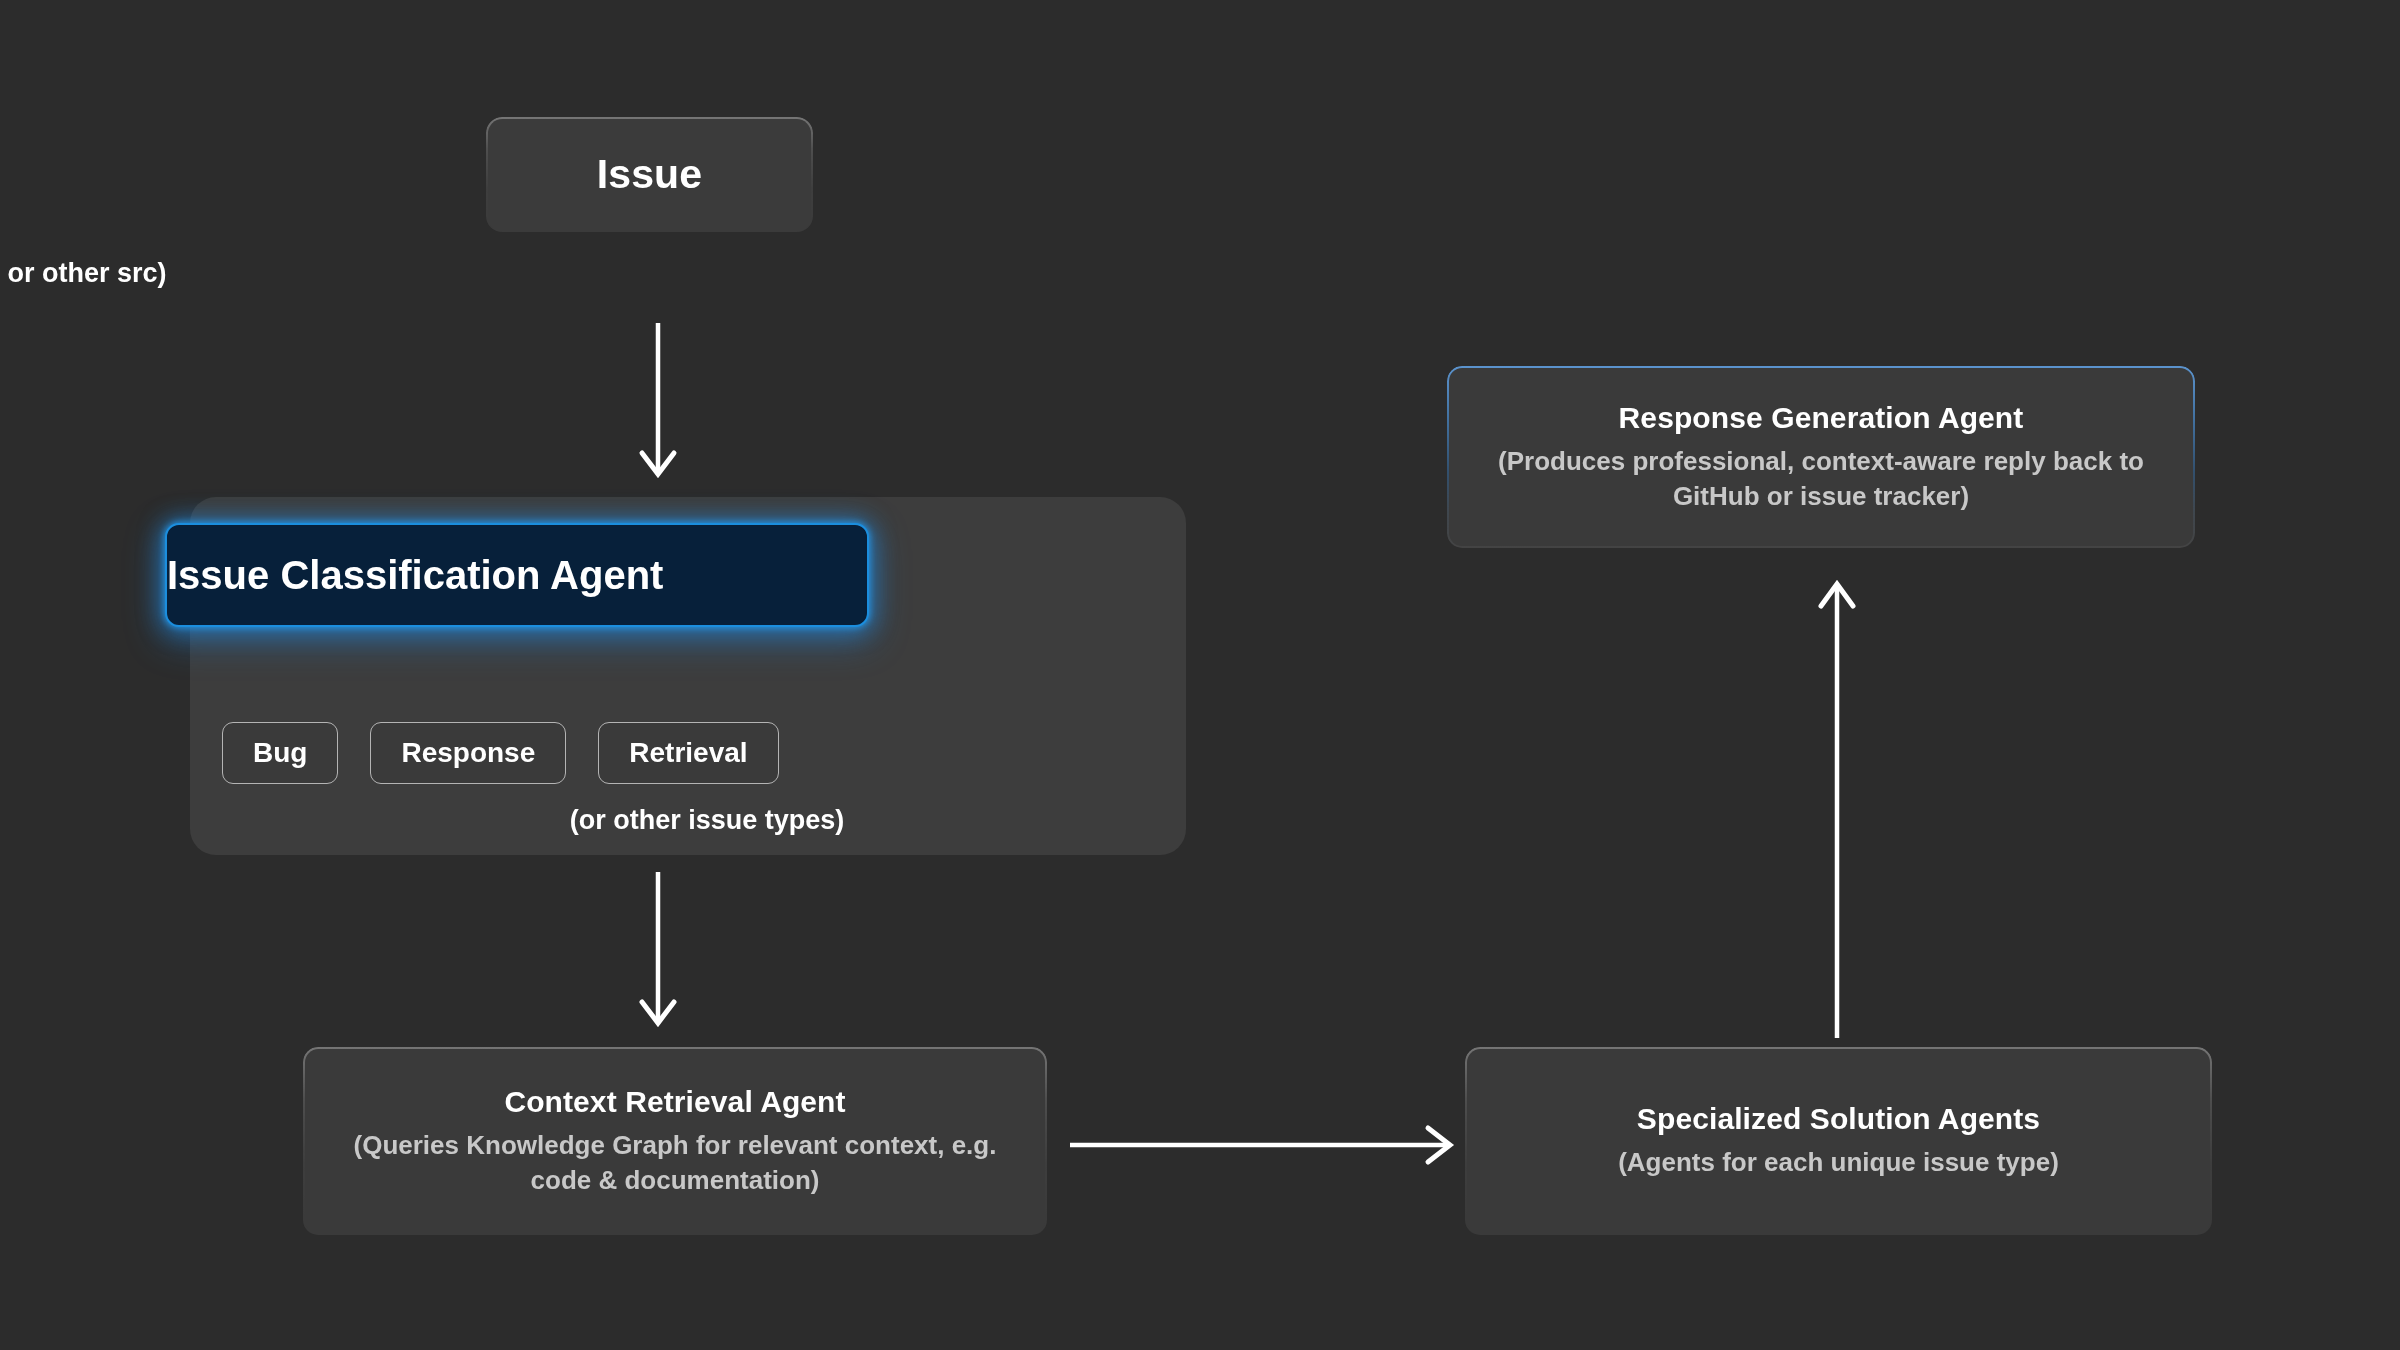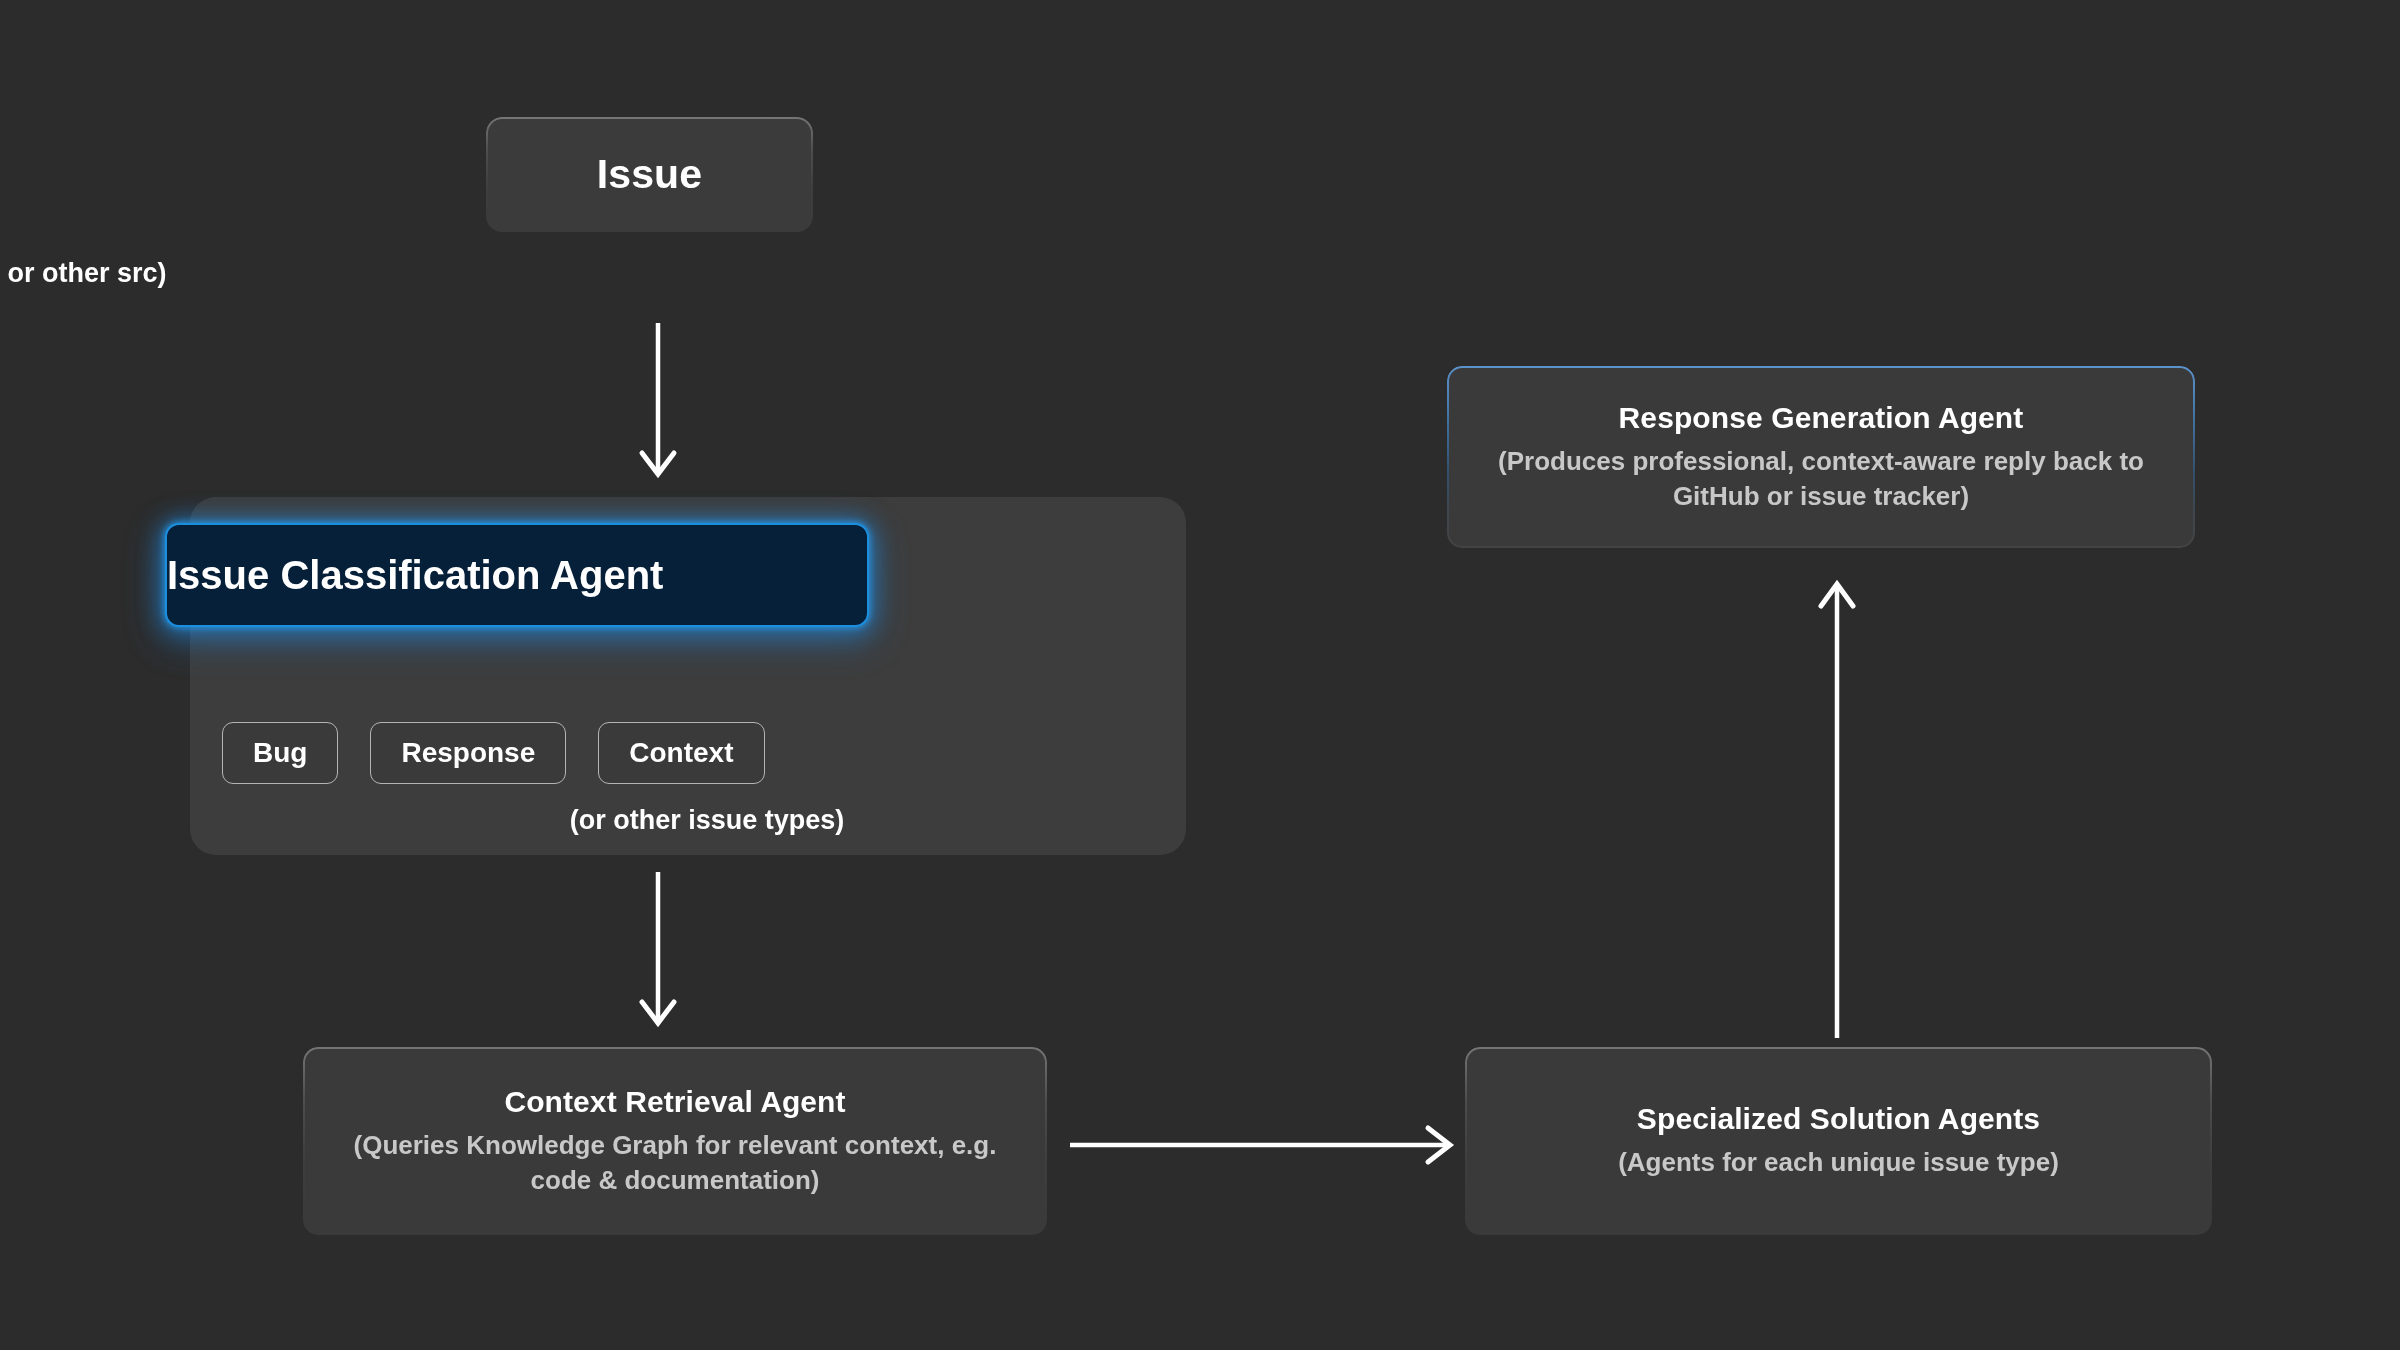--- a/index.html
+++ b/index.html
@@ -254,21 +254,21 @@
   </div>
 
   <div id="chips-row">
     <div class="chip">
       <span>Bug</span>
     </div>
     <div class="chip">
       <span>Response</span>
     </div>
     <div class="chip">
-      <span>Context</span>
+      <span>Retrieval</span>
     </div>
   </div>
 
   <div class="caption" id="types-caption">
     <span>(or other issue types)</span>
   </div>
 
   <svg class="arrow-svg" id="arrow-classifier-to-context" viewBox="0 0 60 160">
     <line class="arrow-line" x1="30" y1="0" x2="30" y2="148"></line>
     <polyline class="arrow-head" points="14,130 30,151 46,130"></polyline>

